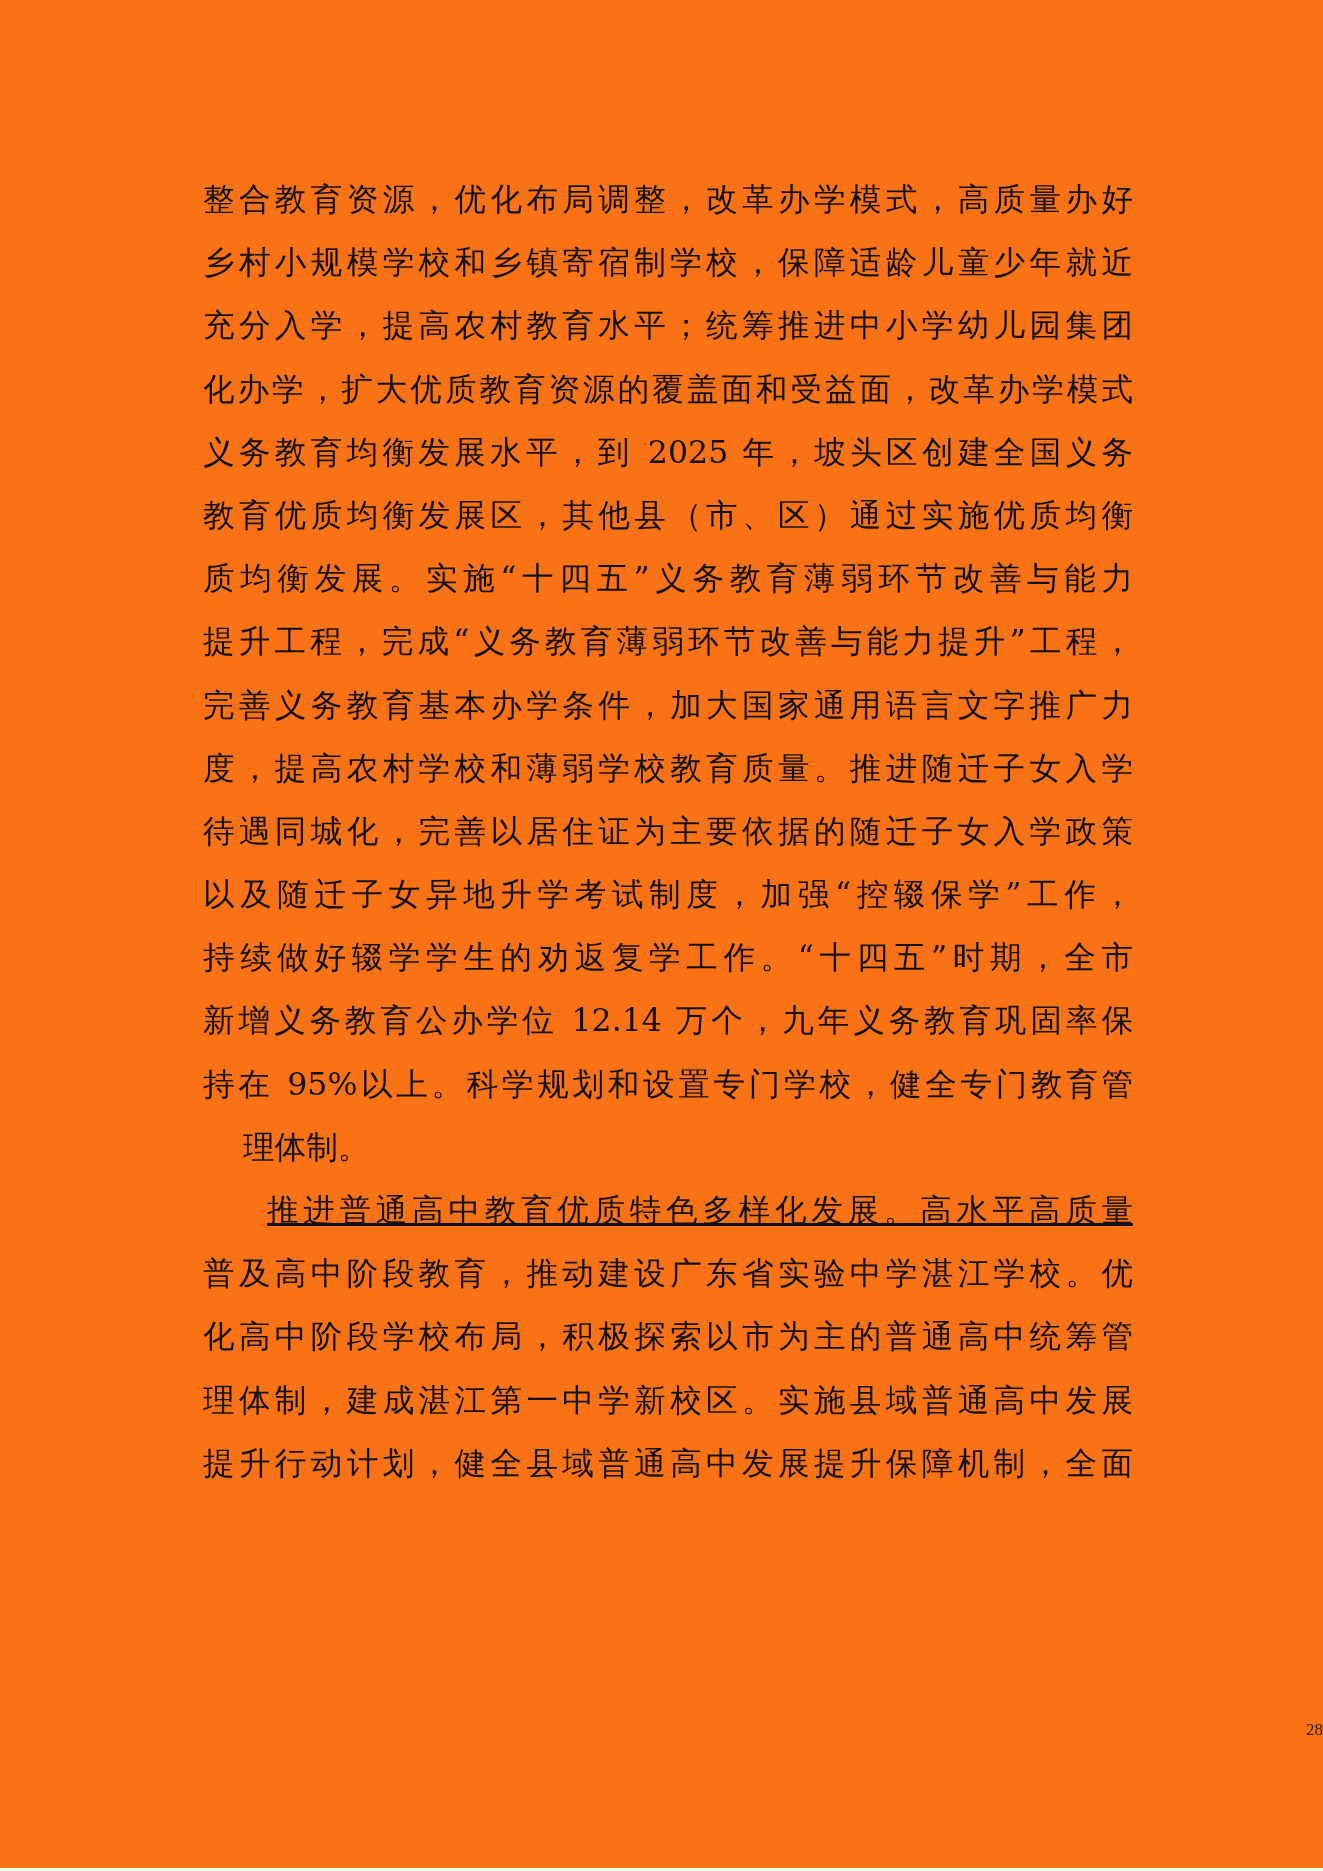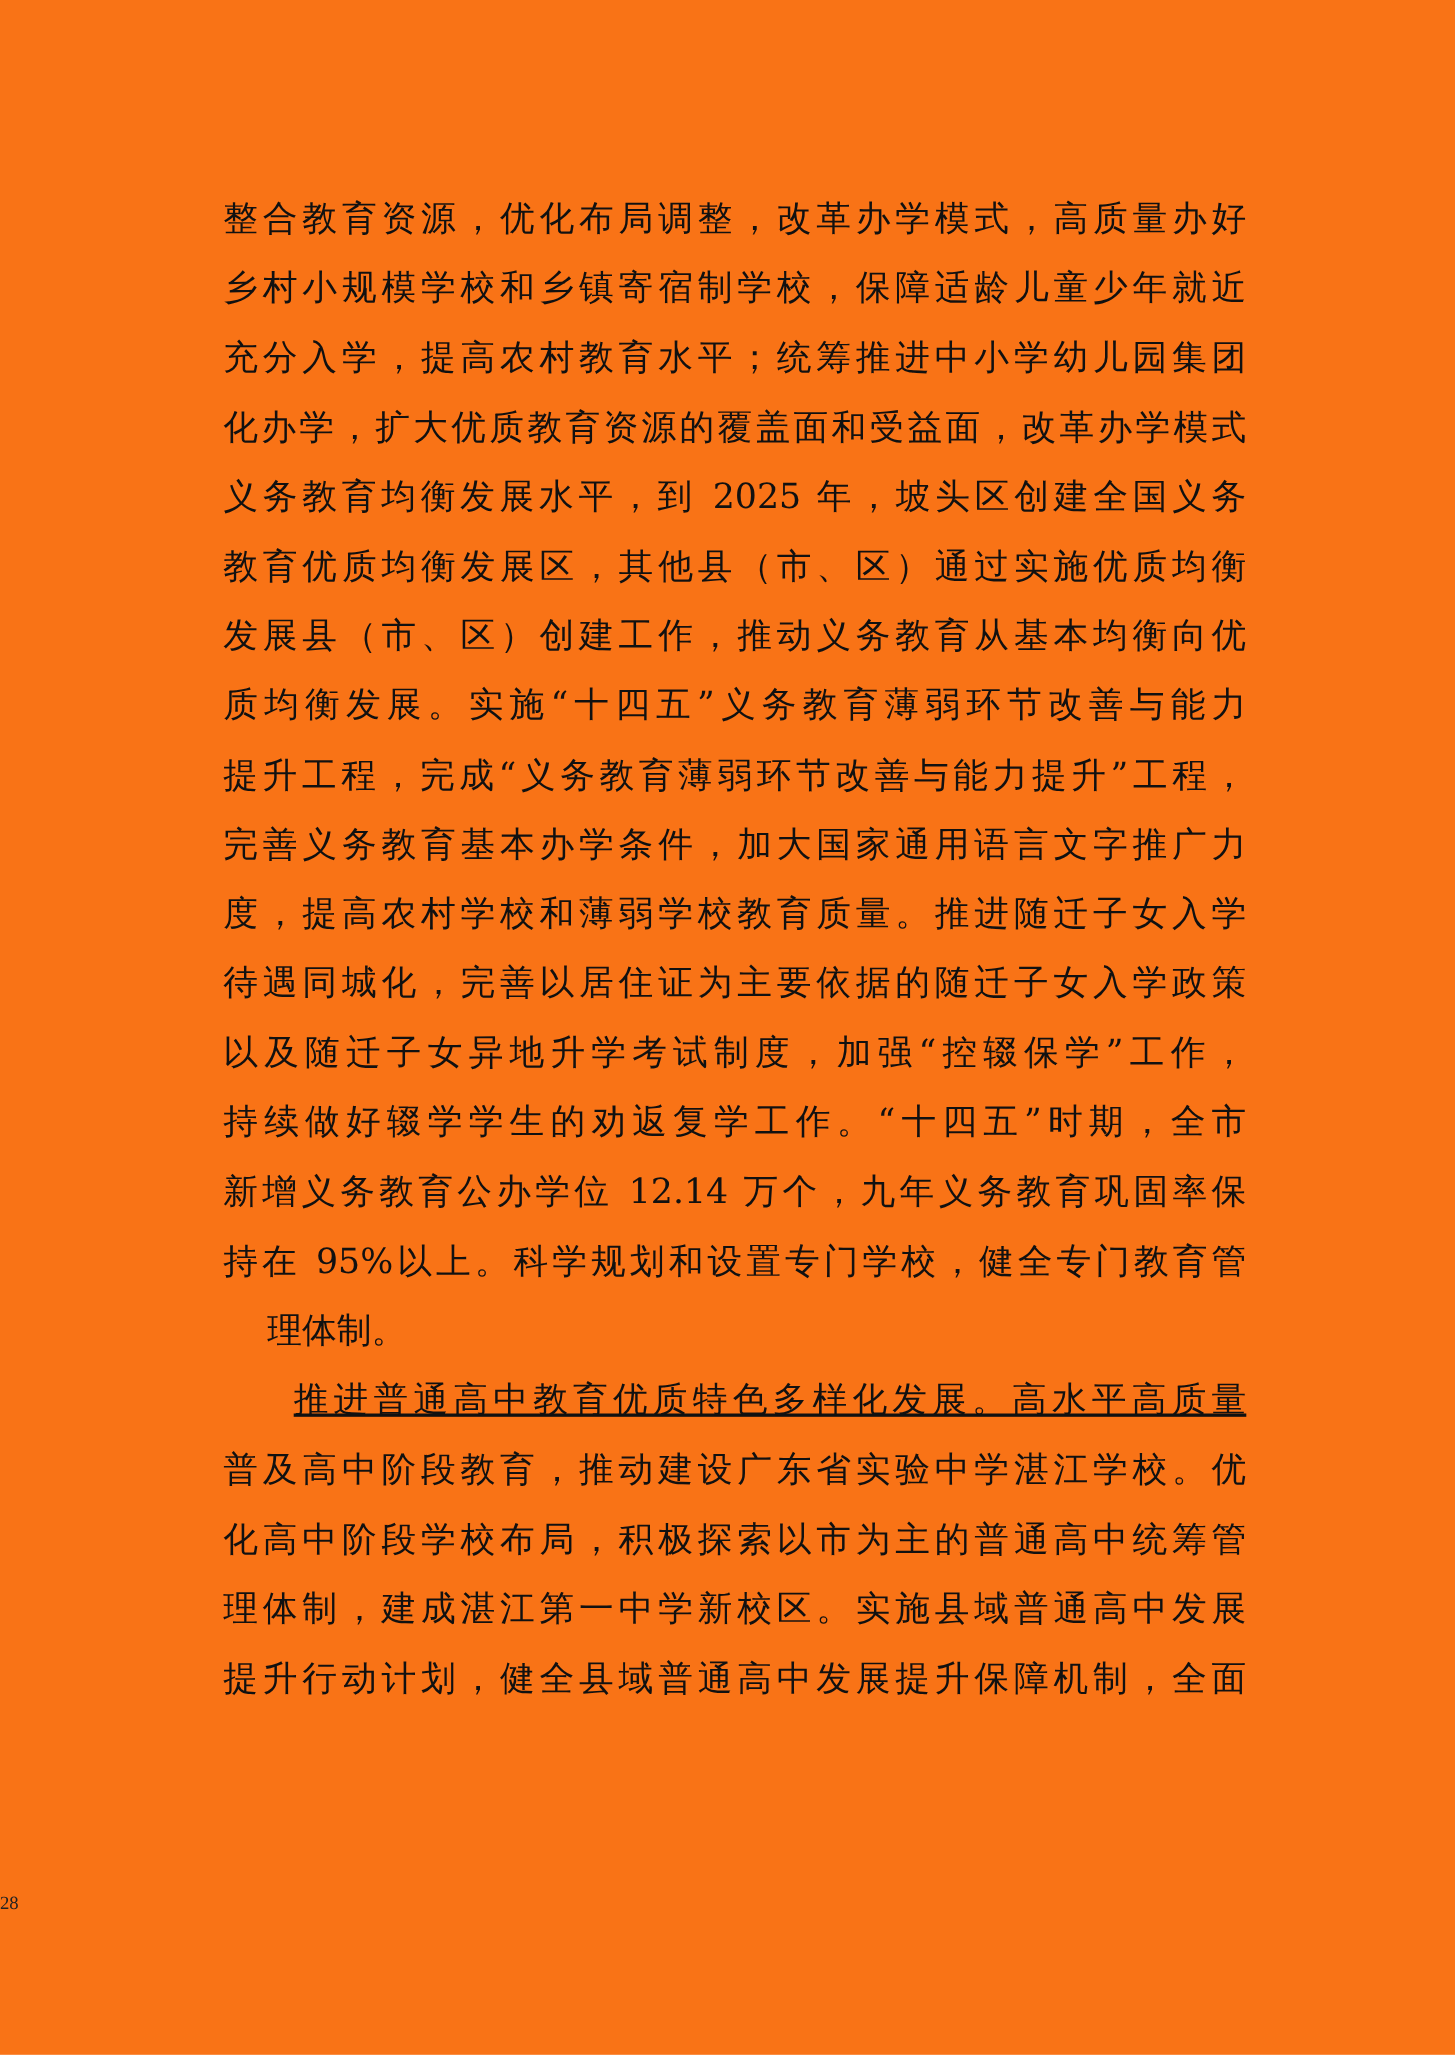--- a/index.html
+++ b/index.html
@@ -17,39 +17,38 @@
     font-size: 31.6px;
     white-space: nowrap;
     text-align: justify;
     text-align-last: justify;
     letter-spacing: 0px;
   }
   .line.last { text-align-last: left; margin-left: 40px; }
   .line.indent { padding-left: 64px; text-decoration: underline; }
   .page-number {
     position: absolute; left: 0; width: 1323px; top: 1720px;
-    text-align: left;
+    text-align: right;
     font-family: "Liberation Serif", "DejaVu Serif", serif;
     font-size: 17px; color: #222222;
   }
 </style>
 </head>
 <body>
 
 <div class="page">
   <div class="text-block">
 
     <div>
       <div class="line">整合教育资源，优化布局调整，改革办学模式，高质量办好</div>
       <div class="line">乡村小规模学校和乡镇寄宿制学校，保障适龄儿童少年就近</div>
       <div class="line">充分入学，提高农村教育水平；统筹推进中小学幼儿园集团</div>
       <div class="line">化办学，扩大优质教育资源的覆盖面和受益面，改革办学模式</div>
       <div class="line">义务教育均衡发展水平，到 2025 年，坡头区创建全国义务</div>
       <div class="line">教育优质均衡发展区，其他县（市、区）通过实施优质均衡</div>
-      <div class="line">发展县（市、区）创建工作，推动义务教育从基本均衡向优</div>
       <div class="line">质均衡发展。实施“十四五”义务教育薄弱环节改善与能力</div>
       <div class="line">提升工程，完成“义务教育薄弱环节改善与能力提升”工程，</div>
       <div class="line">完善义务教育基本办学条件，加大国家通用语言文字推广力</div>
       <div class="line">度，提高农村学校和薄弱学校教育质量。推进随迁子女入学</div>
       <div class="line">待遇同城化，完善以居住证为主要依据的随迁子女入学政策</div>
       <div class="line">以及随迁子女异地升学考试制度，加强“控辍保学”工作，</div>
       <div class="line">持续做好辍学学生的劝返复学工作。“十四五”时期，全市</div>
       <div class="line">新增义务教育公办学位 12.14 万个，九年义务教育巩固率保</div>
       <div class="line">持在 95%以上。科学规划和设置专门学校，健全专门教育管</div>
       <div class="line last">理体制。</div>

